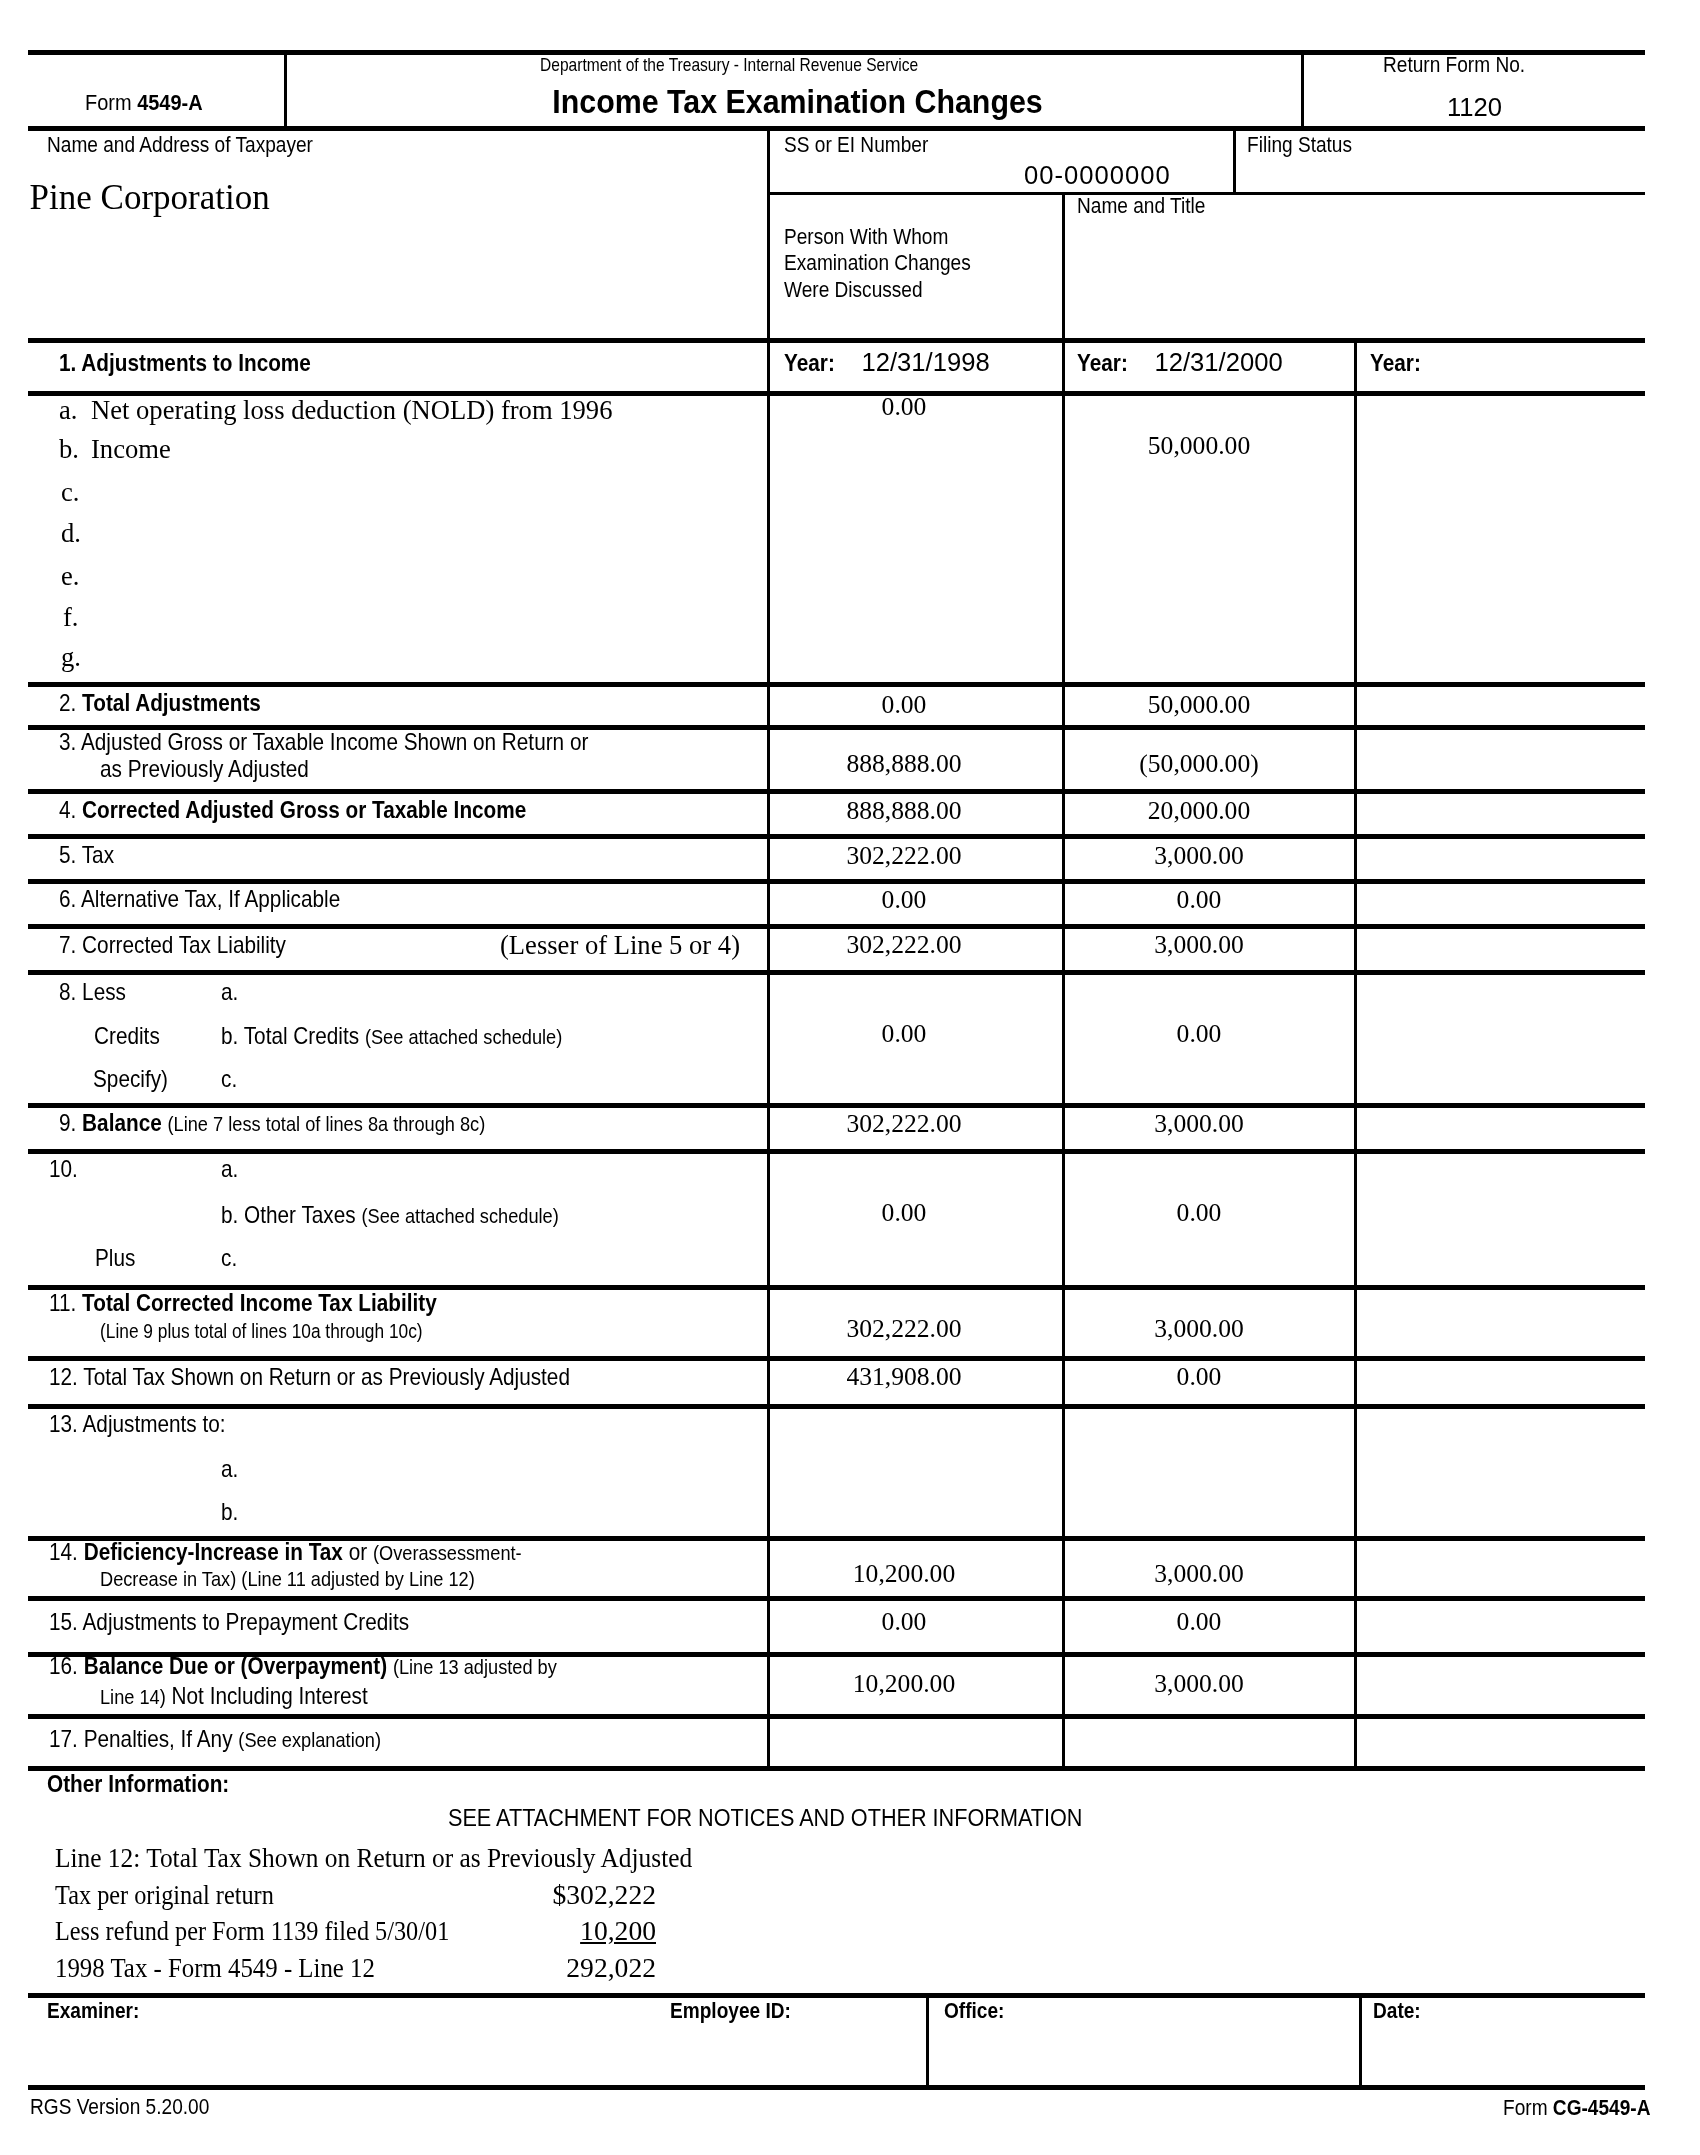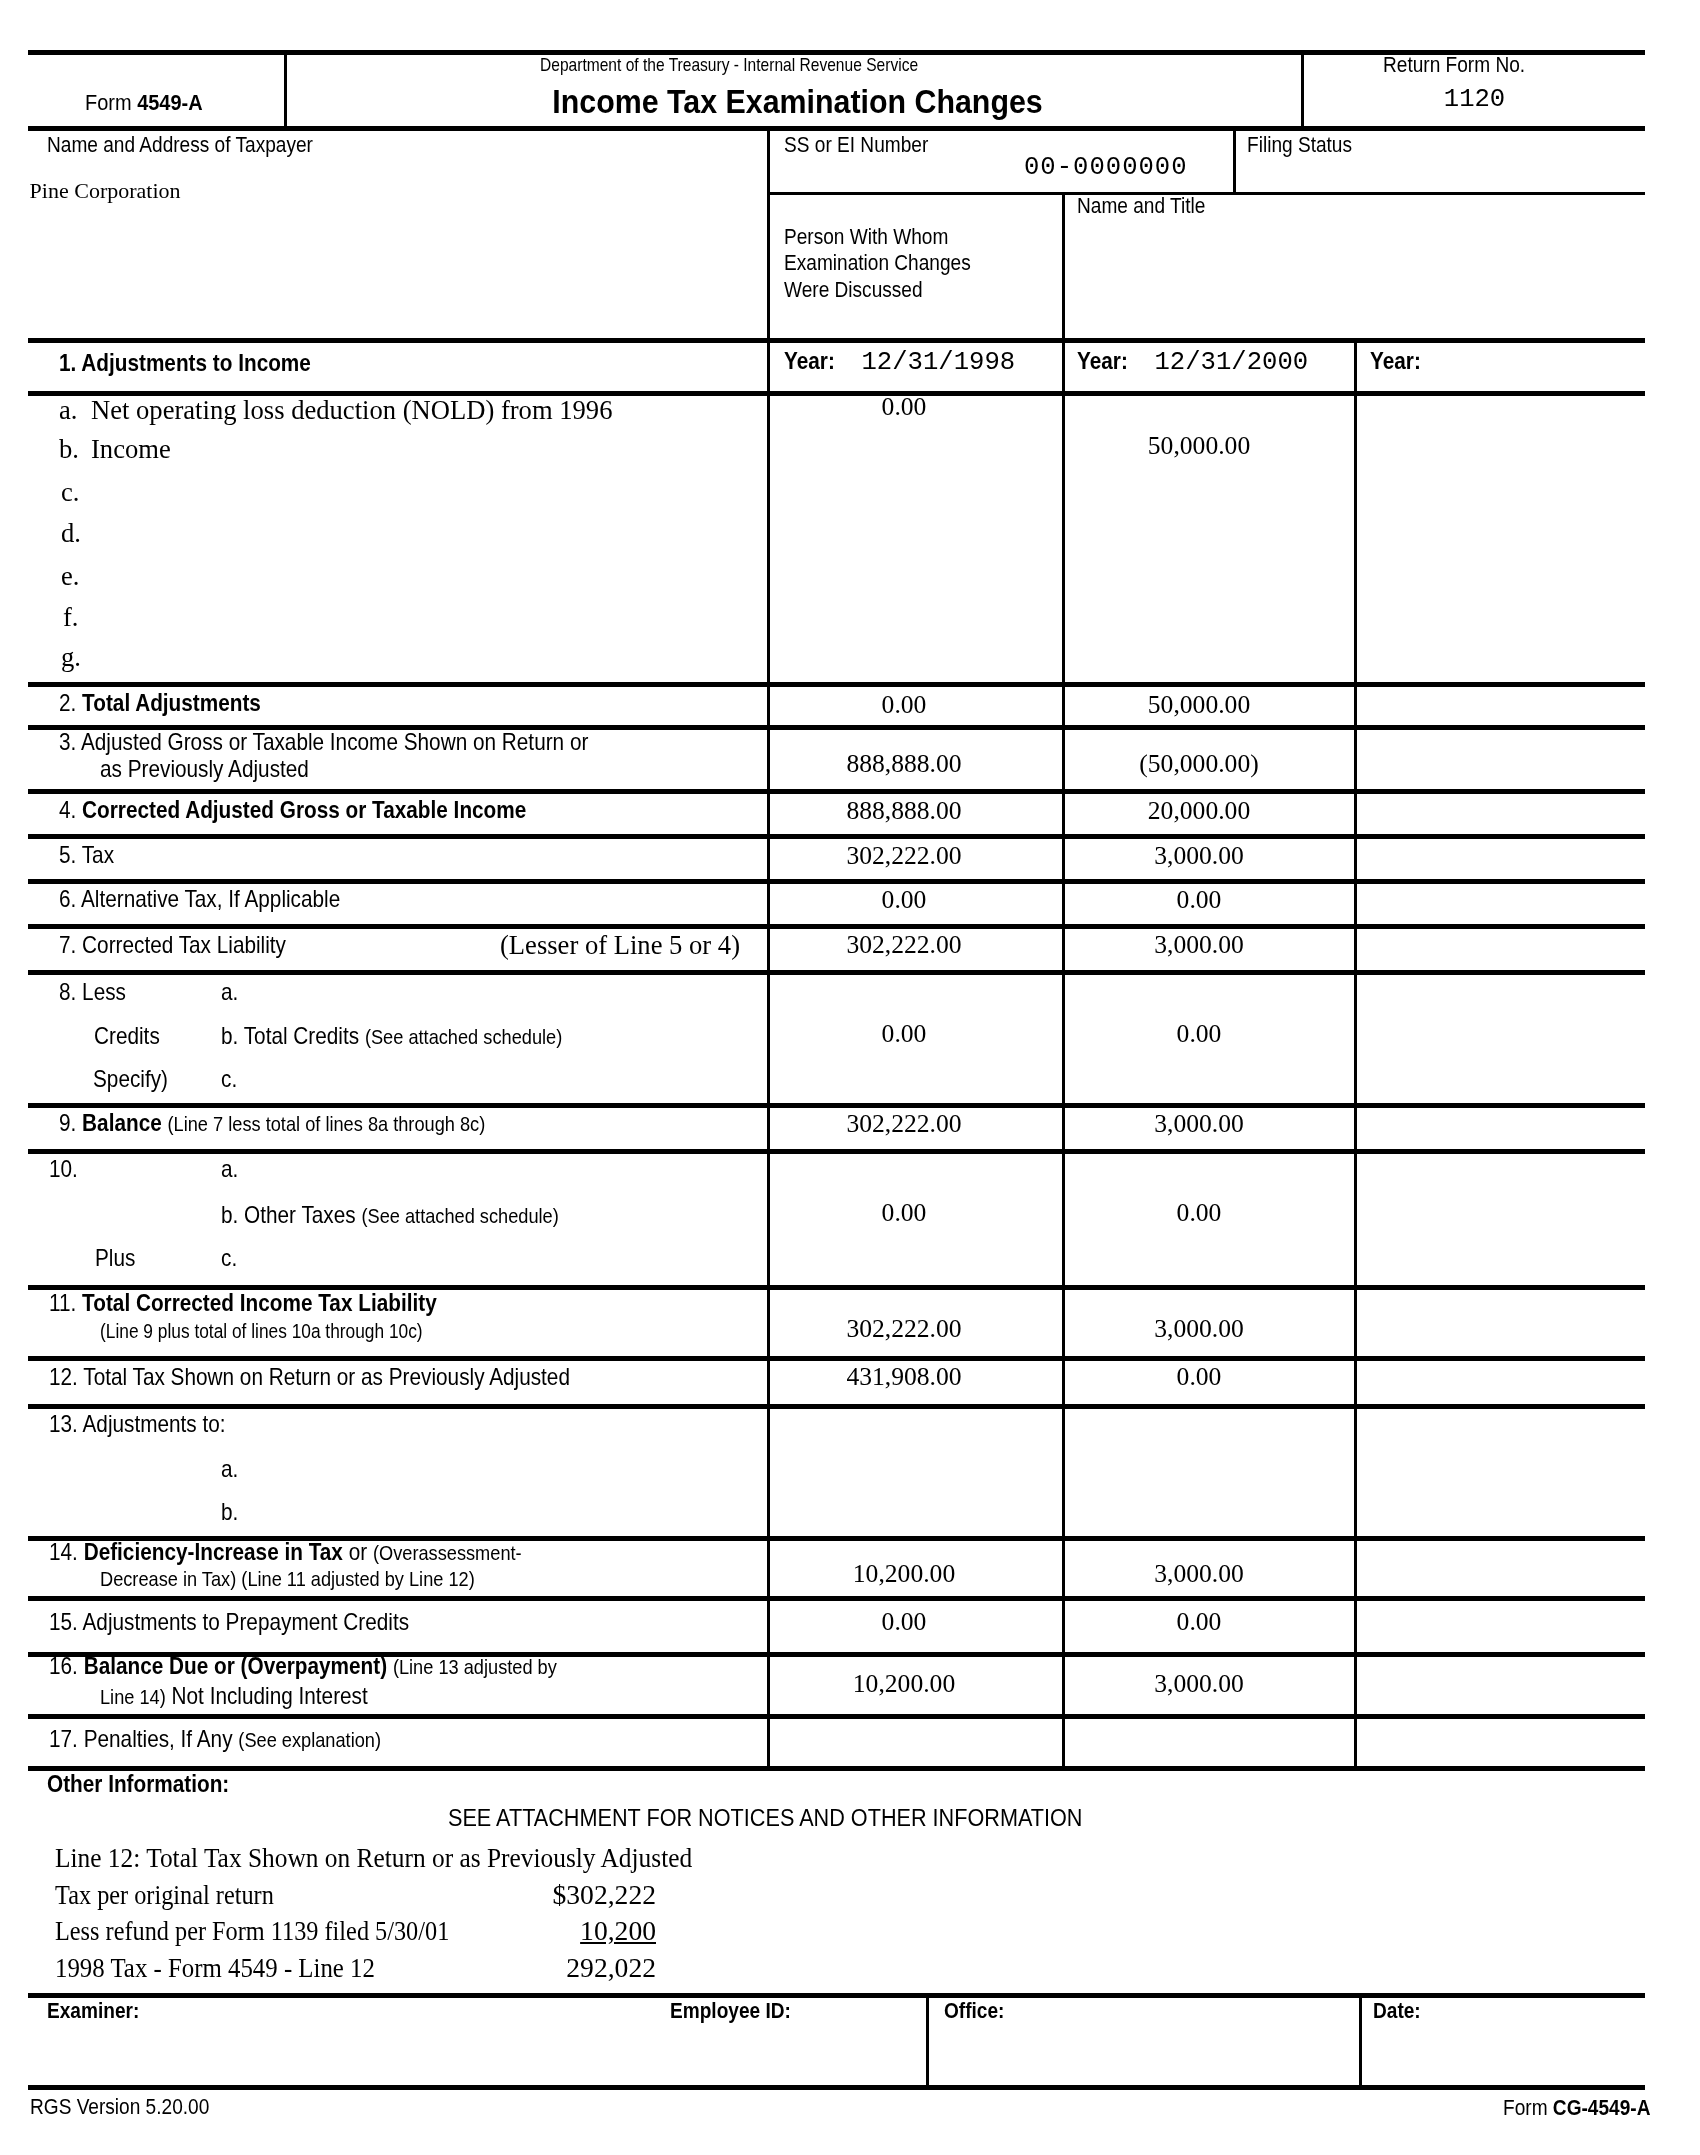--- a/index.html
+++ b/index.html
@@ -1,18 +1,18 @@
 <!DOCTYPE html>
 <html><head>
 <meta charset="utf-8">
 <style>
   html, body { margin: 0; padding: 0; background: #ffffff; }
   body { width: 1700px; height: 2155px; position: relative; overflow: hidden; color: #000; }
   .sans { font-family: "Liberation Sans", "DejaVu Sans", sans-serif; }
-  .serif { font-family: Liberation Mono, monospace; }
+  .serif { font-family: Liberation Sans, sans-serif; margin-top: 8px; }
   .abs { position: absolute; }
   .hl { position: absolute; background: #000; height: 4.9px; left: 27.6px; width: 1617px; }
   .hl.thin { height: 3px; }
   .vl { position: absolute; background: #000; width: 3px; }
   .lbl { position: absolute; font-family: "Liberation Sans", "DejaVu Sans", sans-serif; font-size: 21.7px; white-space: nowrap; transform: scaleX(0.88); transform-origin: left center; }
   .small { font-size: 17.7px; }
   .b { font-weight: bold; }
   .val { position: absolute; font-family: "Liberation Serif", "DejaVu Serif", serif; font-size: 25.6px; text-align: center; white-space: nowrap; }
   .c1 { left: 770px; width: 268px; }
   .c2 { left: 1062px; width: 274px; }
@@ -58,21 +58,21 @@
 <div class="lbl" style="left:85px;top:89px;font-size:22.7px;">
   <span>Form</span>
   <span class="b">4549-A</span>
 </div>
 <div class="lbl small" style="left:540px;top:55px;">Department of the Treasury - Internal Revenue Service</div>
 <div class="abs sans b" style="left:296px;width:1003px;text-align:center;top:83px;font-size:33px;transform:scaleX(0.92);">Income Tax Examination Changes</div>
 <div class="lbl" style="left:1383px;top:52px;">Return Form No.</div>
 <div class="abs serif" style="left:1304px;width:341px;text-align:center;top:85px;font-size:25.6px;">1120</div>
 
 <div class="lbl" style="left:47px;top:132px;">Name and Address of Taxpayer</div>
-<div class="serifline" style="left:29.6px;top:178px;font-size:22px;">Pine Corporation</div>
+<div class="serifline" style="left:29.6px;top:178px;font-size:35px;">Pine Corporation</div>
 <div class="lbl" style="left:784px;top:132px;">SS or EI Number</div>
 <div class="abs serif" style="left:1024px;top:153px;font-size:25.6px;letter-spacing:1px;">00-0000000</div>
 <div class="lbl" style="left:1247px;top:132px;">Filing Status</div>
 <div class="abs" style="left:1247px;top:158px;width:384px;height:29.6px;"></div>
 <div class="lbl" style="left:784px;top:224px;">Person With Whom</div>
 <div class="lbl" style="left:784px;top:250px;">Examination Changes</div>
 <div class="lbl" style="left:784px;top:277px;">Were Discussed</div>
 <div class="lbl" style="left:1077px;top:193px;">Name and Title</div>
 <div class="abs" style="left:1077px;top:227px;width:552px;height:99px;"></div>
 

